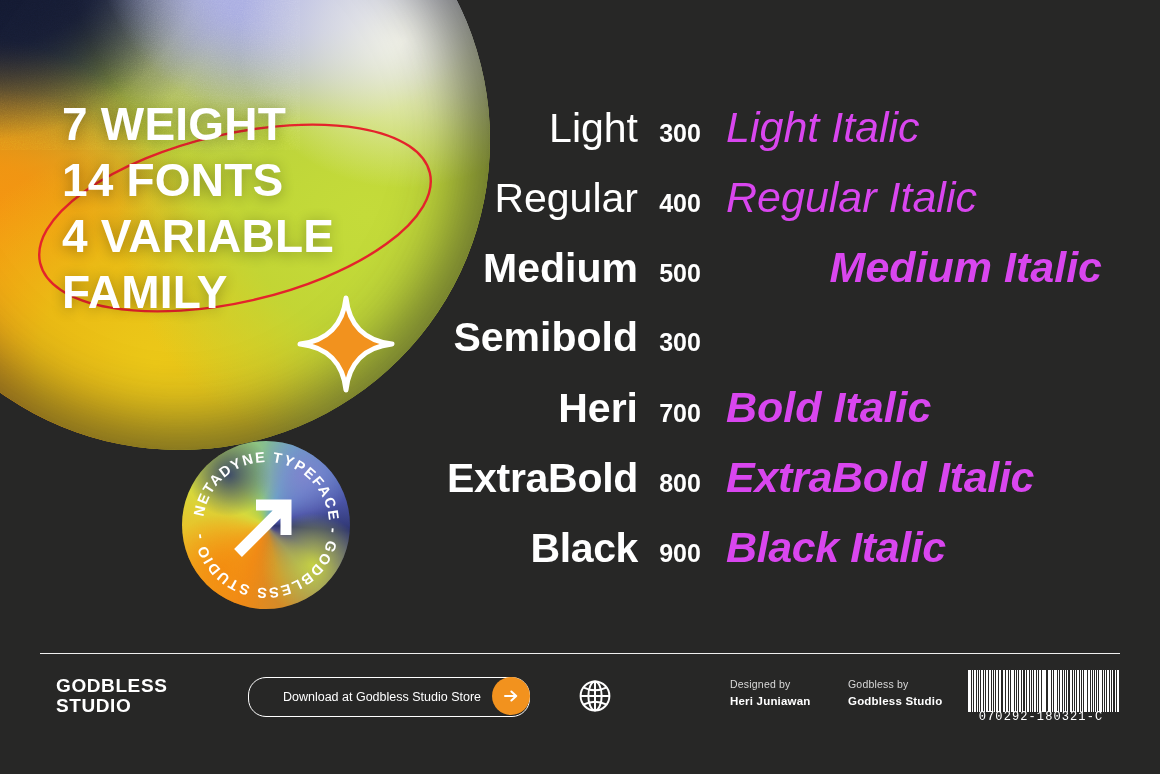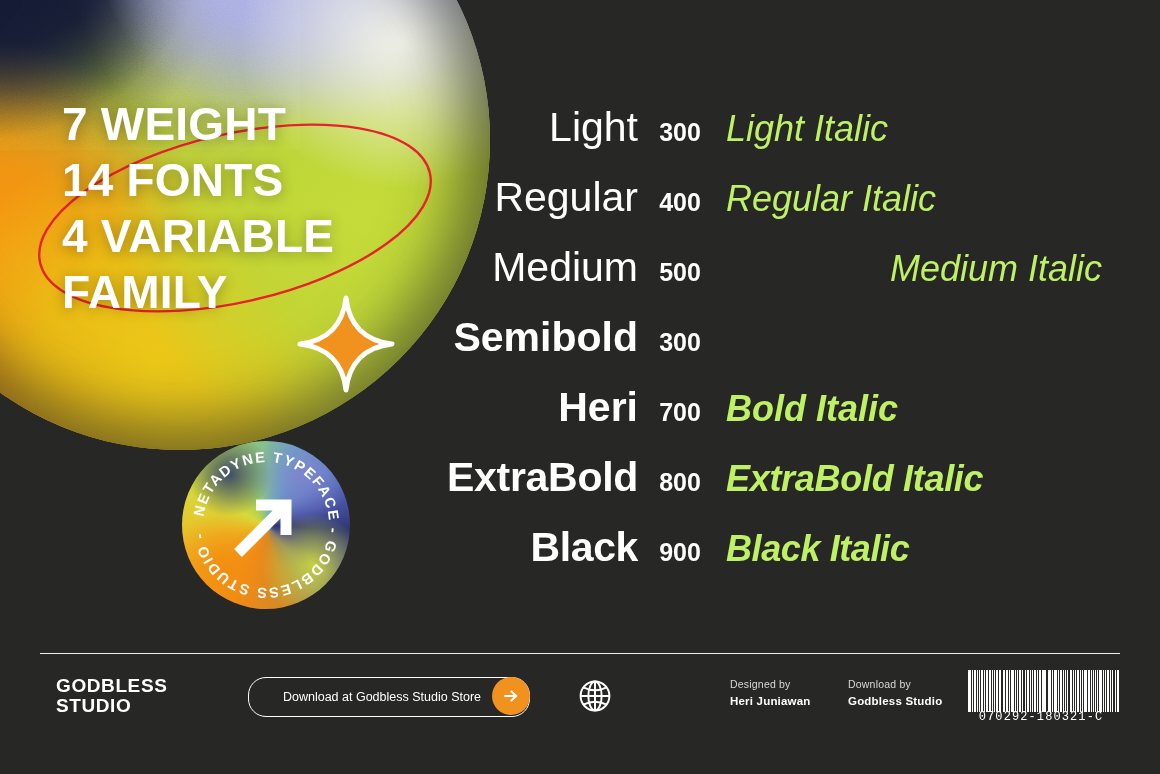--- a/index.html
+++ b/index.html
@@ -165,30 +165,30 @@
   .w-num {
     width:84px;
     text-align:center;
     color:#fff;
     font-size:25px;
     font-weight:600;
     line-height:70px;
   }
   .w-italic {
     flex:1;
-    color:#bef264;
-    font-size:36px;
+    color:#d946ef;
+    font-size:43px;
     line-height:70px;
     font-style:italic;
     white-space:nowrap;
     padding-left:4px;
   }
   .wt300 .w-name, .wt300 .w-italic { font-weight:300; }
   .wt400 .w-name, .wt400 .w-italic { font-weight:400; }
-  .wt500 .w-name, .wt500 .w-italic { font-weight:400;text-align:right; }
+  .wt500 .w-name, .wt500 .w-italic { font-weight:700;text-align:right; }
   .wt600 .w-name, .wt600 .w-italic { font-weight:600; }
   .wt700 .w-name, .wt700 .w-italic { font-weight:700; }
   .wt800 .w-name, .wt800 .w-italic { font-weight:800; letter-spacing:-.3px; }
   .wt900 .w-name, .wt900 .w-italic { font-weight:900; letter-spacing:-.4px; }
 
   
   #divider {
     position:absolute;
     left:40px; top:653px;
     width:1080px; height:1.4px;
@@ -399,21 +399,21 @@
       <path d="M7.6 29.4 Q20 23.6 32.4 29.4" fill="none" stroke="#fff" stroke-width="2.2"></path>
       <line x1="20" y1="4" x2="20" y2="36" stroke="#fff" stroke-width="2.2"></line>
     </svg>
 
     <div class="credit" id="credit-designer">
       <div class="c-top">Designed by</div>
       <div class="c-bot">Heri Juniawan</div>
     </div>
 
     <div class="credit" id="credit-publisher">
-      <div class="c-top">Download by</div>
+      <div class="c-top">Godbless by</div>
       <div class="c-bot">Godbless Studio</div>
     </div>
 
     <div id="barcode">
       <div id="barcode-bars">
           <div style="width: 2.75472px; background: rgb(255, 255, 255); flex: 0 0 auto;"></div>
           <div style="width: 1.28553px; flex: 0 0 auto;"></div>
           <div style="width: 0.918239px; background: rgb(255, 255, 255); flex: 0 0 auto;"></div>
           <div style="width: 0.918239px; flex: 0 0 auto;"></div>
           <div style="width: 1.83648px; background: rgb(255, 255, 255); flex: 0 0 auto;"></div>

